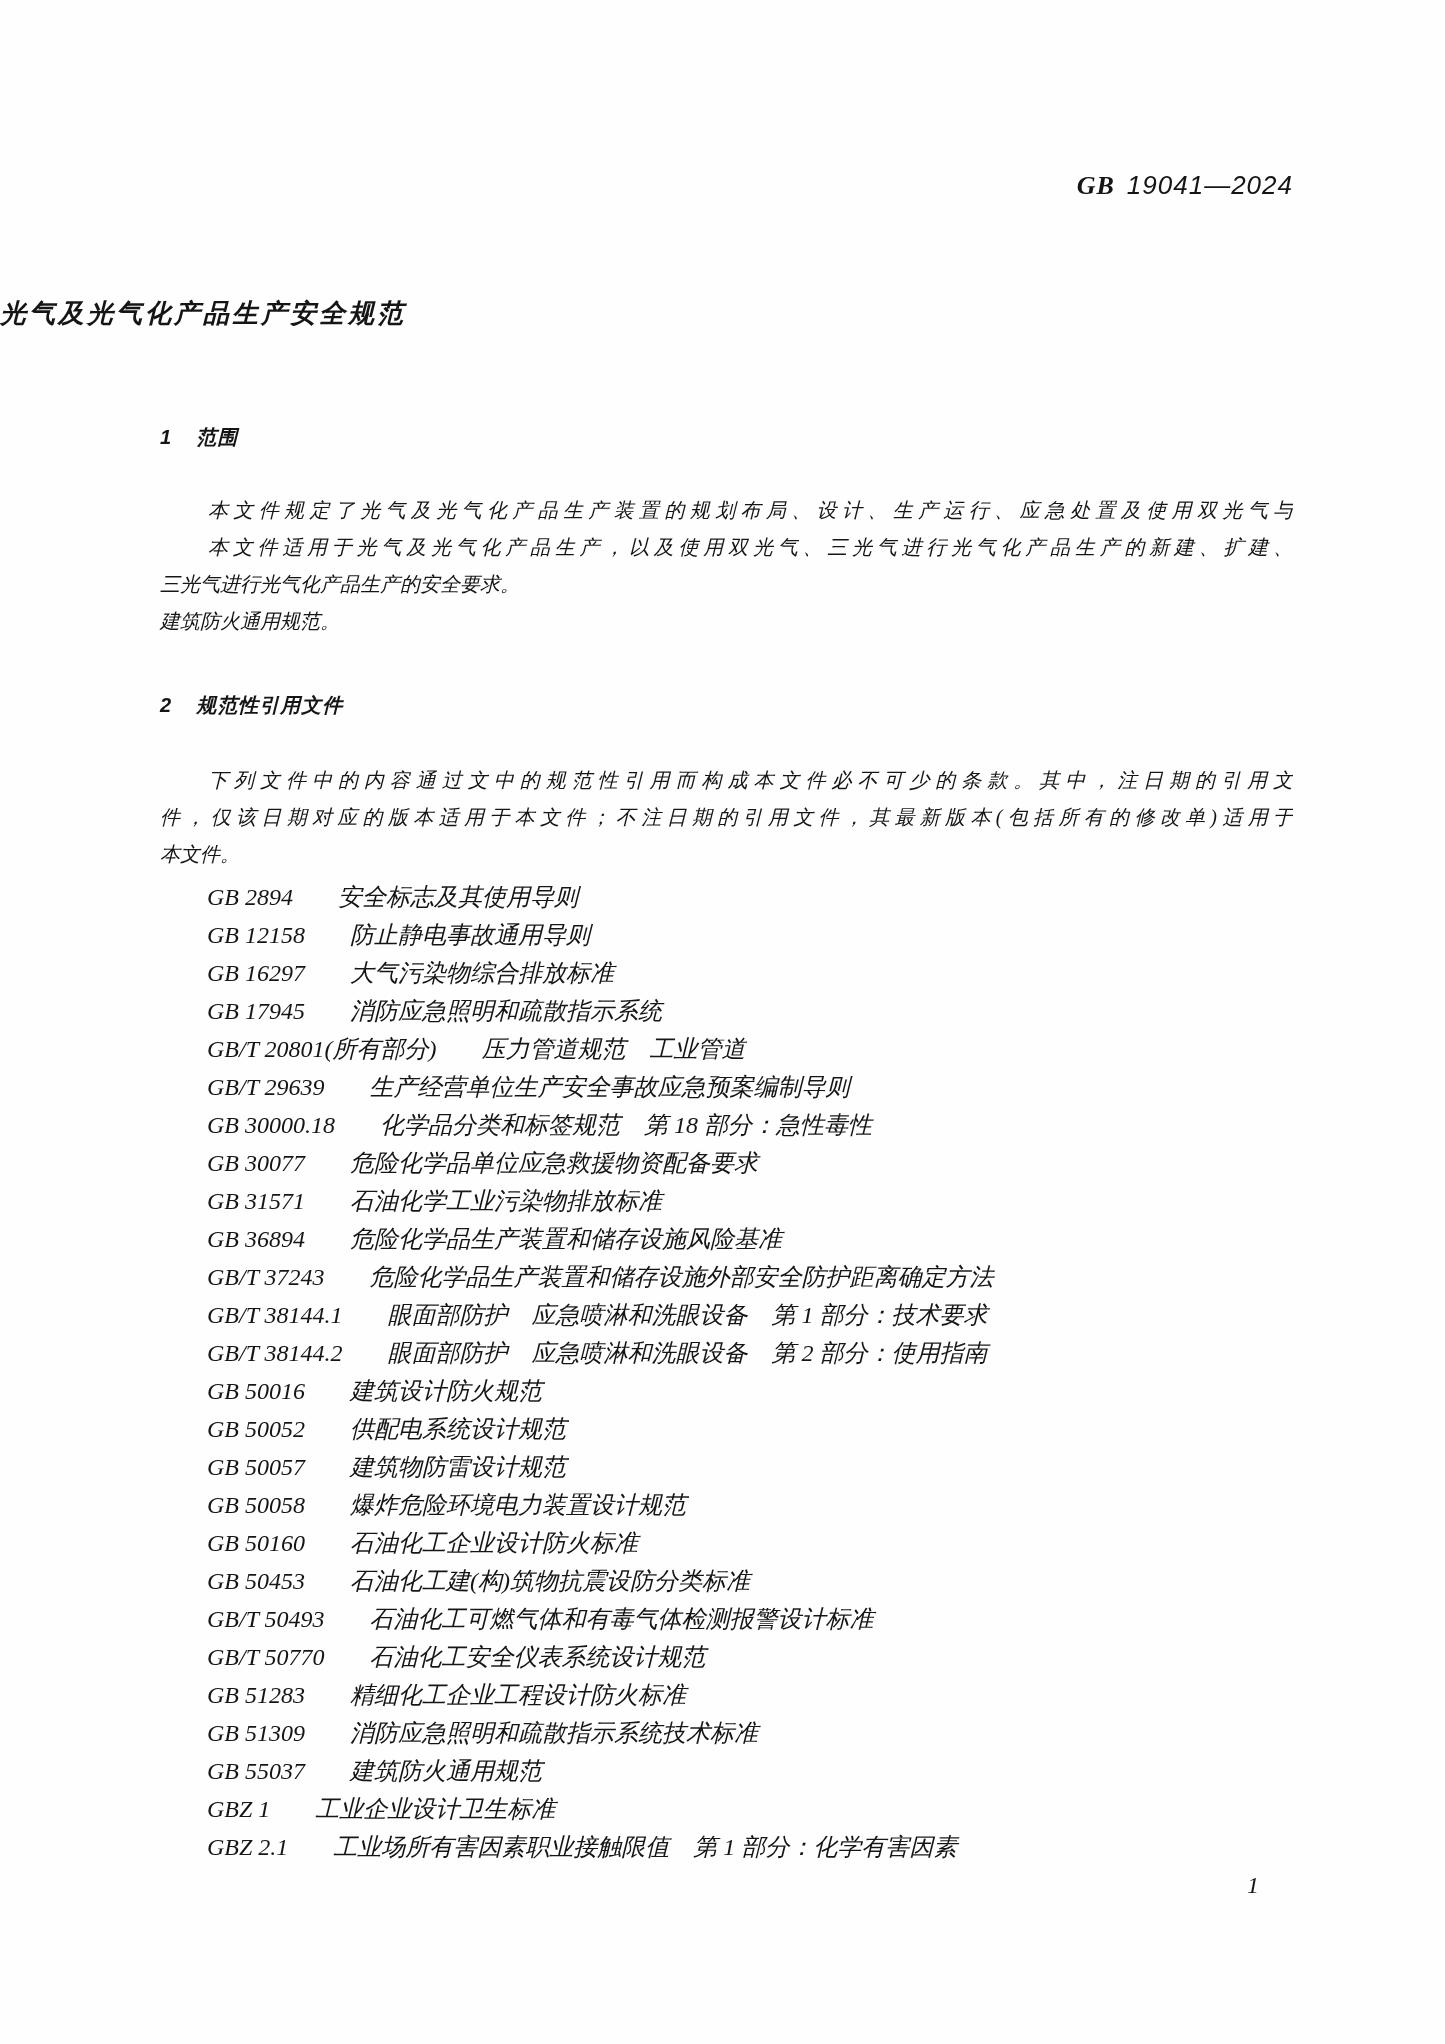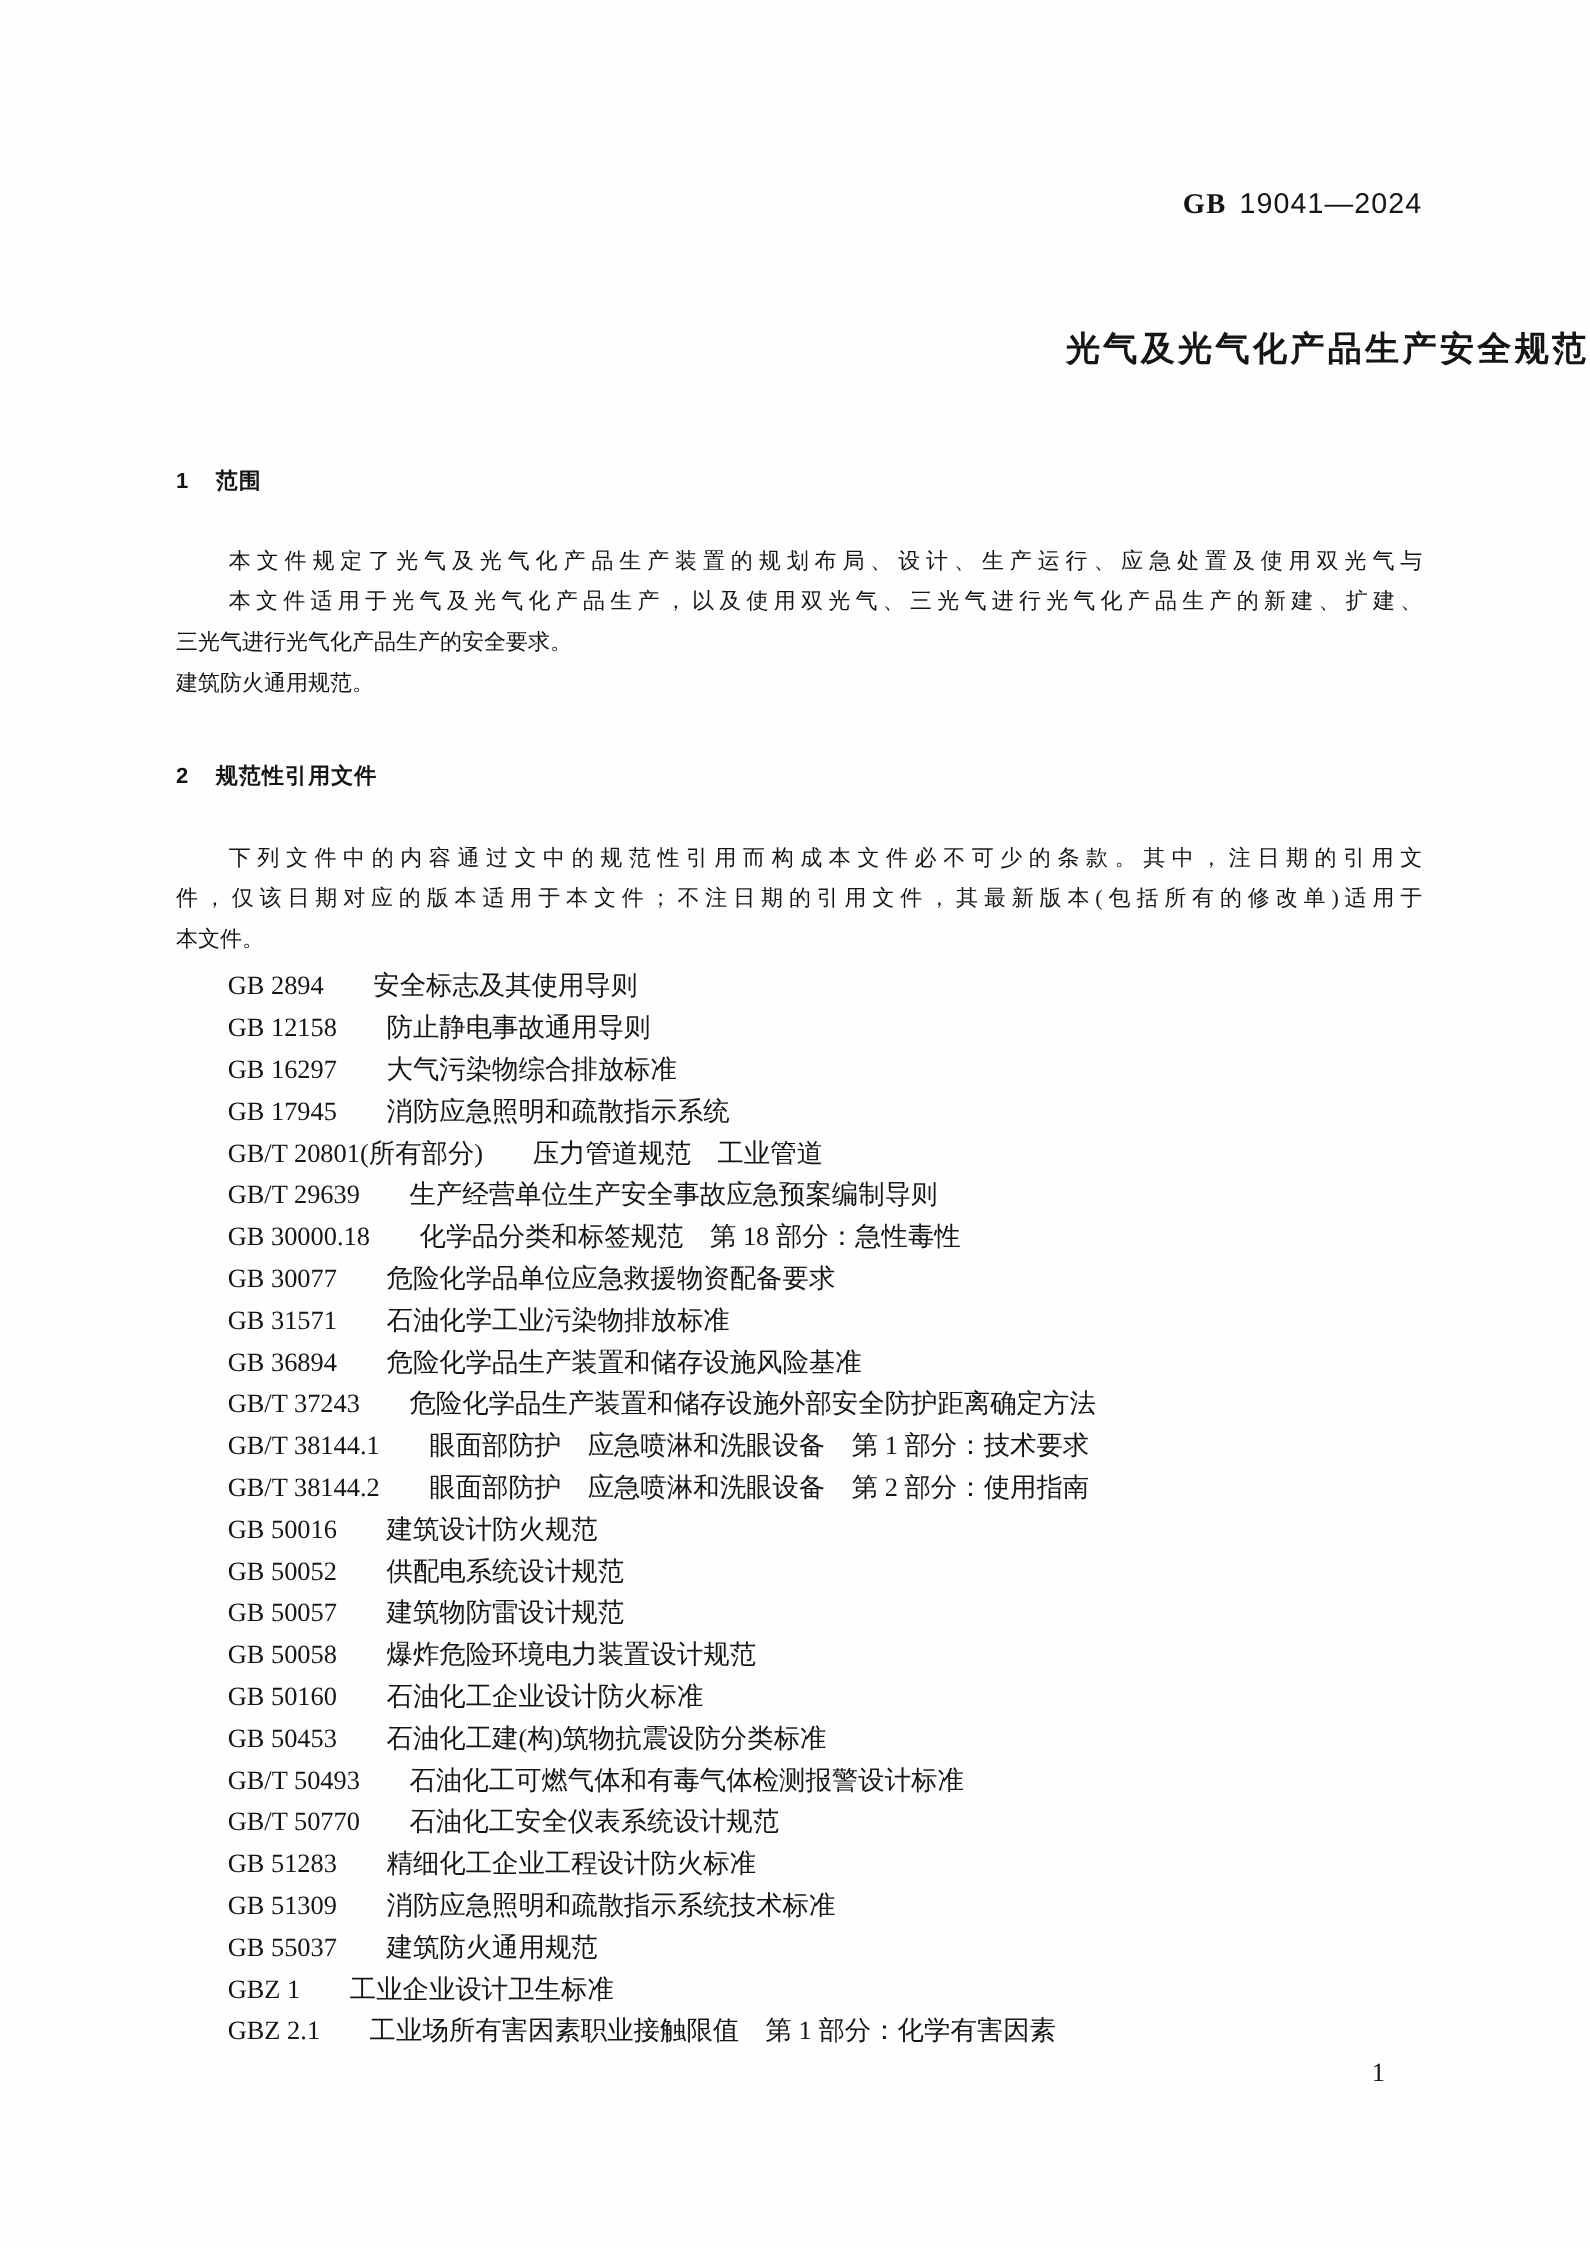--- a/index.html
+++ b/index.html
@@ -4,20 +4,21 @@
 <style>
   html, body { margin: 0; padding: 0; background: #ffffff; }
   .page {
     position: relative;
     width: 1445px;
     height: 2044px;
     background: #fefefe;
     color: #151515;
     overflow: hidden;
     font-family: "Liberation Serif", "DejaVu Serif", serif;
+    font-style: italic;
   }
   
   .doc-code {
     position: absolute;
     top: 170px;
     right: 152px;
     font-size: 26px;
     white-space: nowrap;
   }
   .code-prefix {
@@ -30,24 +31,24 @@
     font-family: "Liberation Sans", "DejaVu Sans", sans-serif;
     letter-spacing: 1px;
   }
   
   .doc-title {
     position: absolute;
     top: 296px;
     left: 0;
     width: 100%;
     margin: 0;
-    text-align: right;
+    text-align: left;
     font-family: "Liberation Sans", "DejaVu Sans", sans-serif;
     font-weight: bold;
-    font-size: 31px;
+    font-size: 26px;
     letter-spacing: 3px;
   }
   
   .sec-heading {
     position: absolute;
     left: 160px;
     font-family: "Liberation Sans", "DejaVu Sans", sans-serif;
     font-weight: bold;
     font-size: 20px;
     letter-spacing: 1px;

